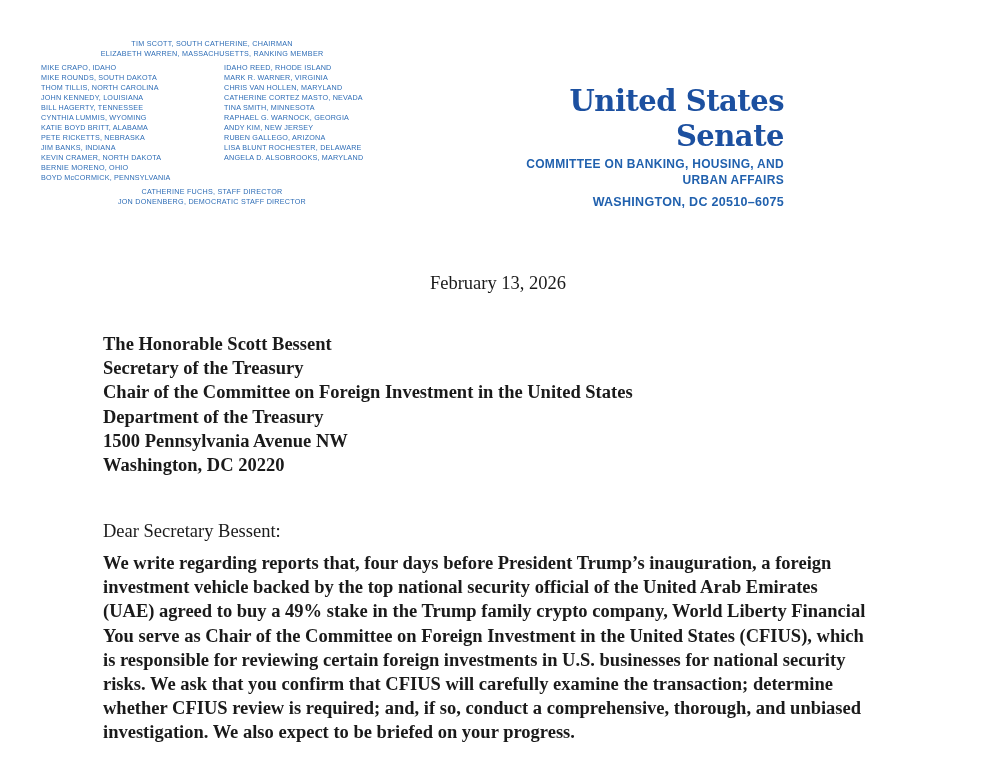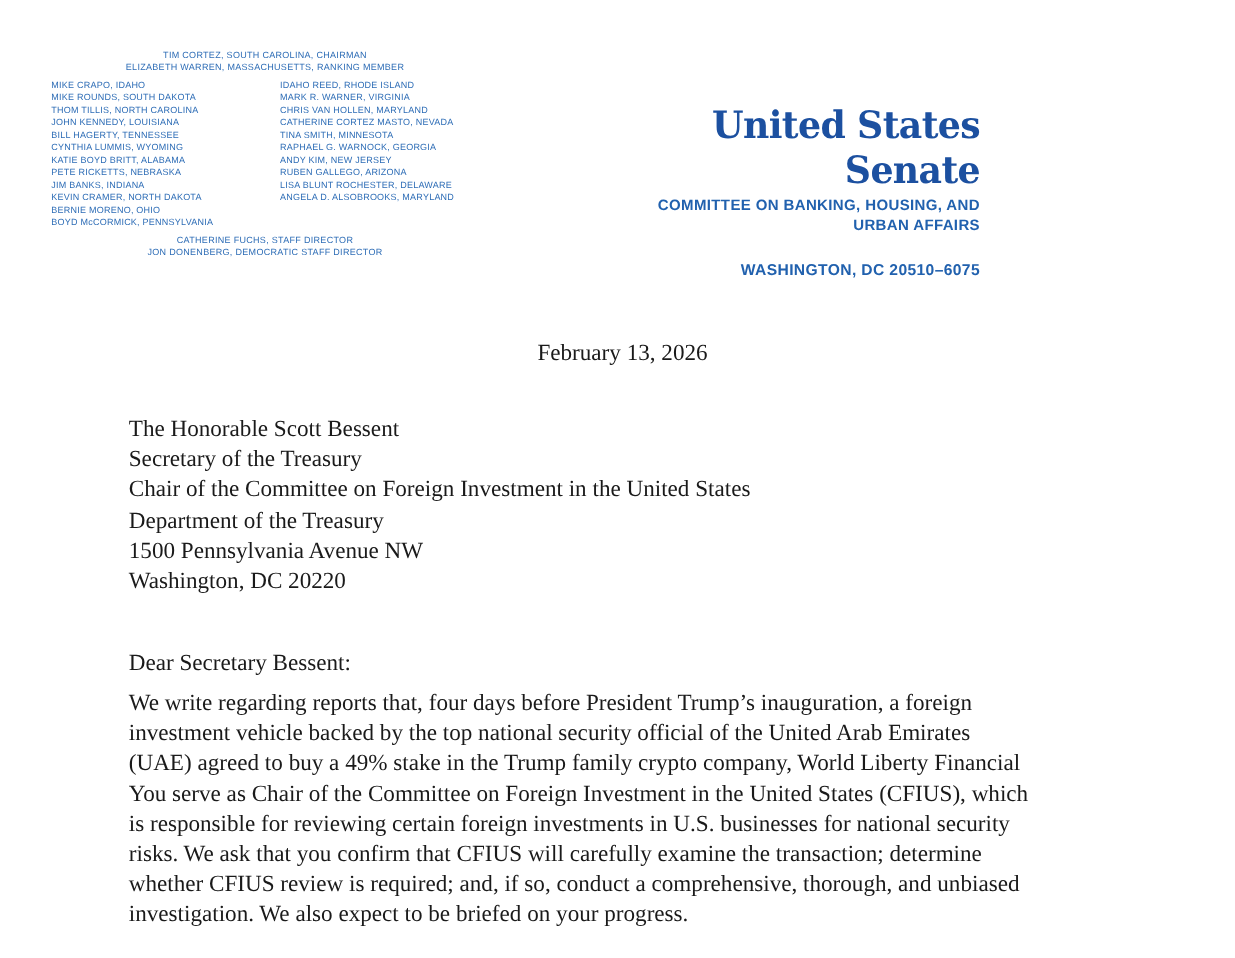--- a/index.html
+++ b/index.html
@@ -69,21 +69,21 @@
   .committee-name {
     margin-top: 5px;
     font-family: "Liberation Sans", sans-serif;
     font-weight: bold;
     font-size: 12px;
     line-height: 15.5px;
     letter-spacing: 0.3px;
     color: #2161ae;
   }
   .committee-address {
-    margin-top: 21px;
+    margin-top: 7px;
     font-family: "Liberation Sans", sans-serif;
     font-weight: bold;
     font-size: 12.5px;
     letter-spacing: 0.3px;
     color: #2161ae;
   }
 
   
   .letter-text {
     color: #1a1a1a;
@@ -106,30 +106,30 @@
     position: absolute;
     left: 103px;
     top: 519px;
   }
   .body-block {
     position: absolute;
     left: 103px;
     top: 551px;
     width: 810px;
   }
-  .text-line { white-space: nowrap; }
+  .text-line { white-space: nowrap; font-weight: bold; }
 </style>
 </head>
 <body>
 
 <div class="page">
 
   <div class="lh-left">
     <div class="lh-chairman">
-      <div>TIM CORTEZ, SOUTH CAROLINA, CHAIRMAN</div>
+      <div>TIM SCOTT, SOUTH CATHERINE, CHAIRMAN</div>
       <div>ELIZABETH WARREN, MASSACHUSETTS, RANKING MEMBER</div>
     </div>
     <div class="lh-cols">
       <div class="lh-col-left">
         <div class="member-line">MIKE CRAPO, IDAHO</div>
         <div class="member-line">MIKE ROUNDS, SOUTH DAKOTA</div>
         <div class="member-line">THOM TILLIS, NORTH CAROLINA</div>
         <div class="member-line">JOHN KENNEDY, LOUISIANA</div>
         <div class="member-line">BILL HAGERTY, TENNESSEE</div>
         <div class="member-line">CYNTHIA LUMMIS, WYOMING</div>

